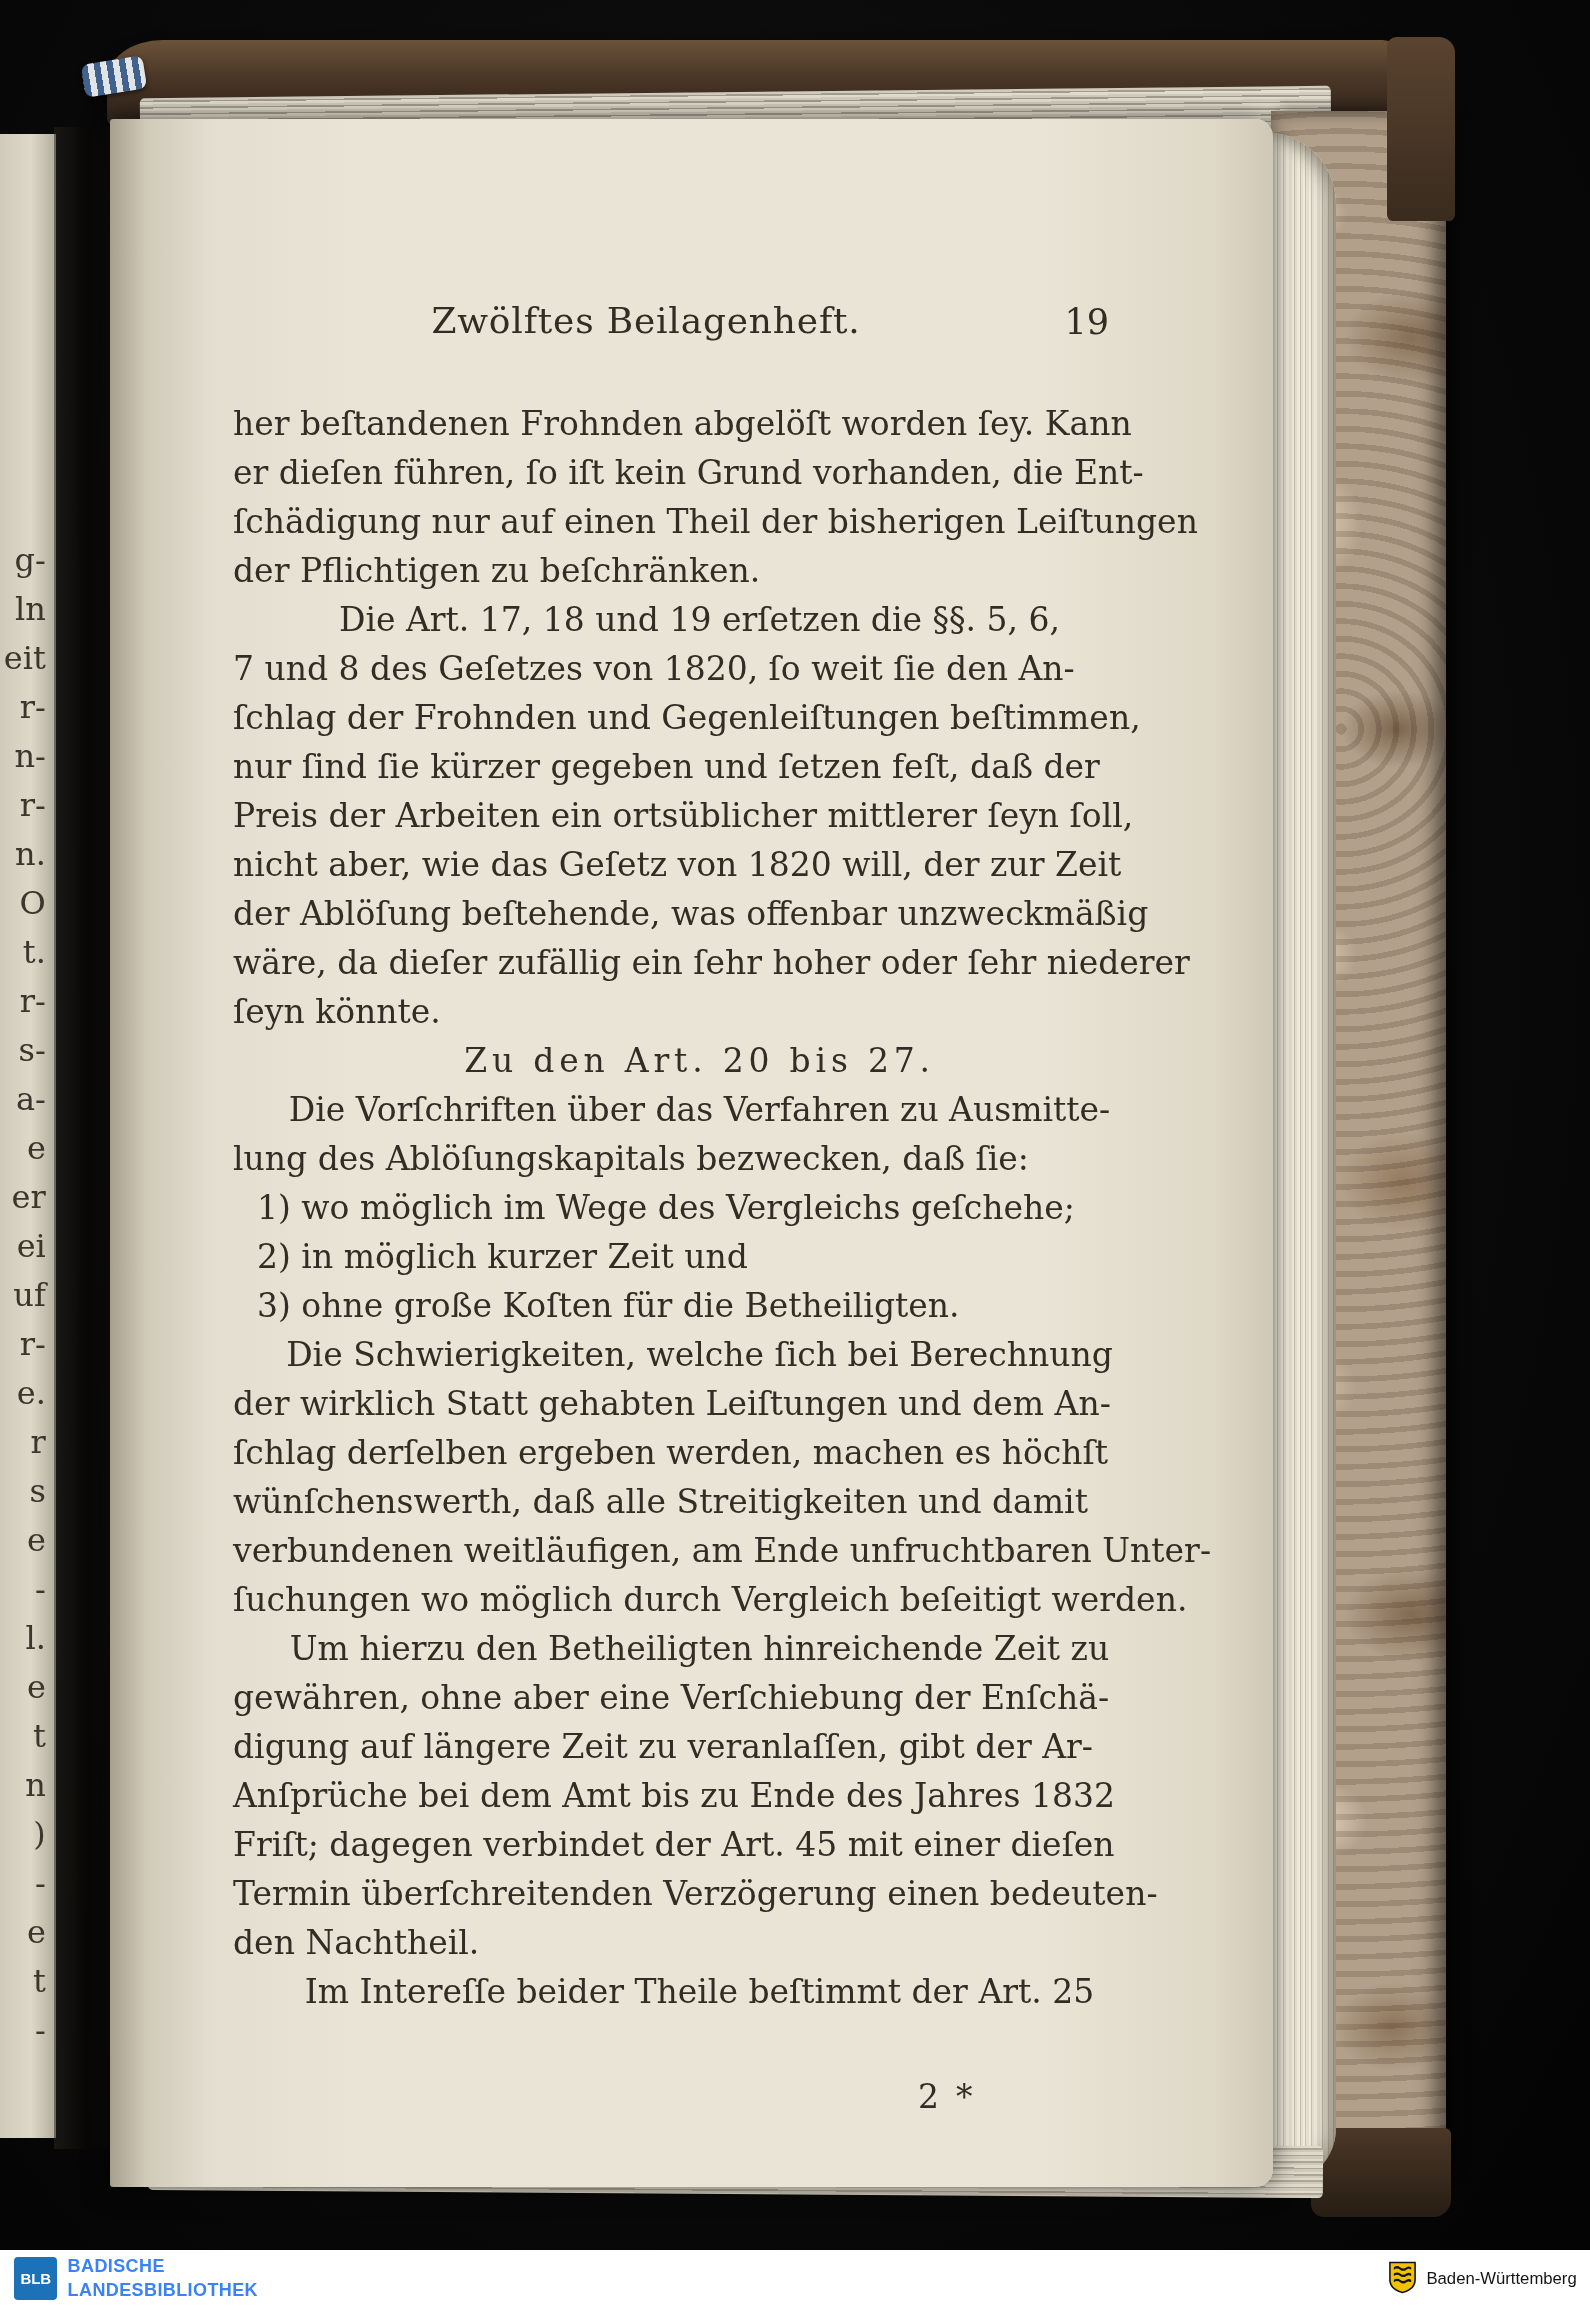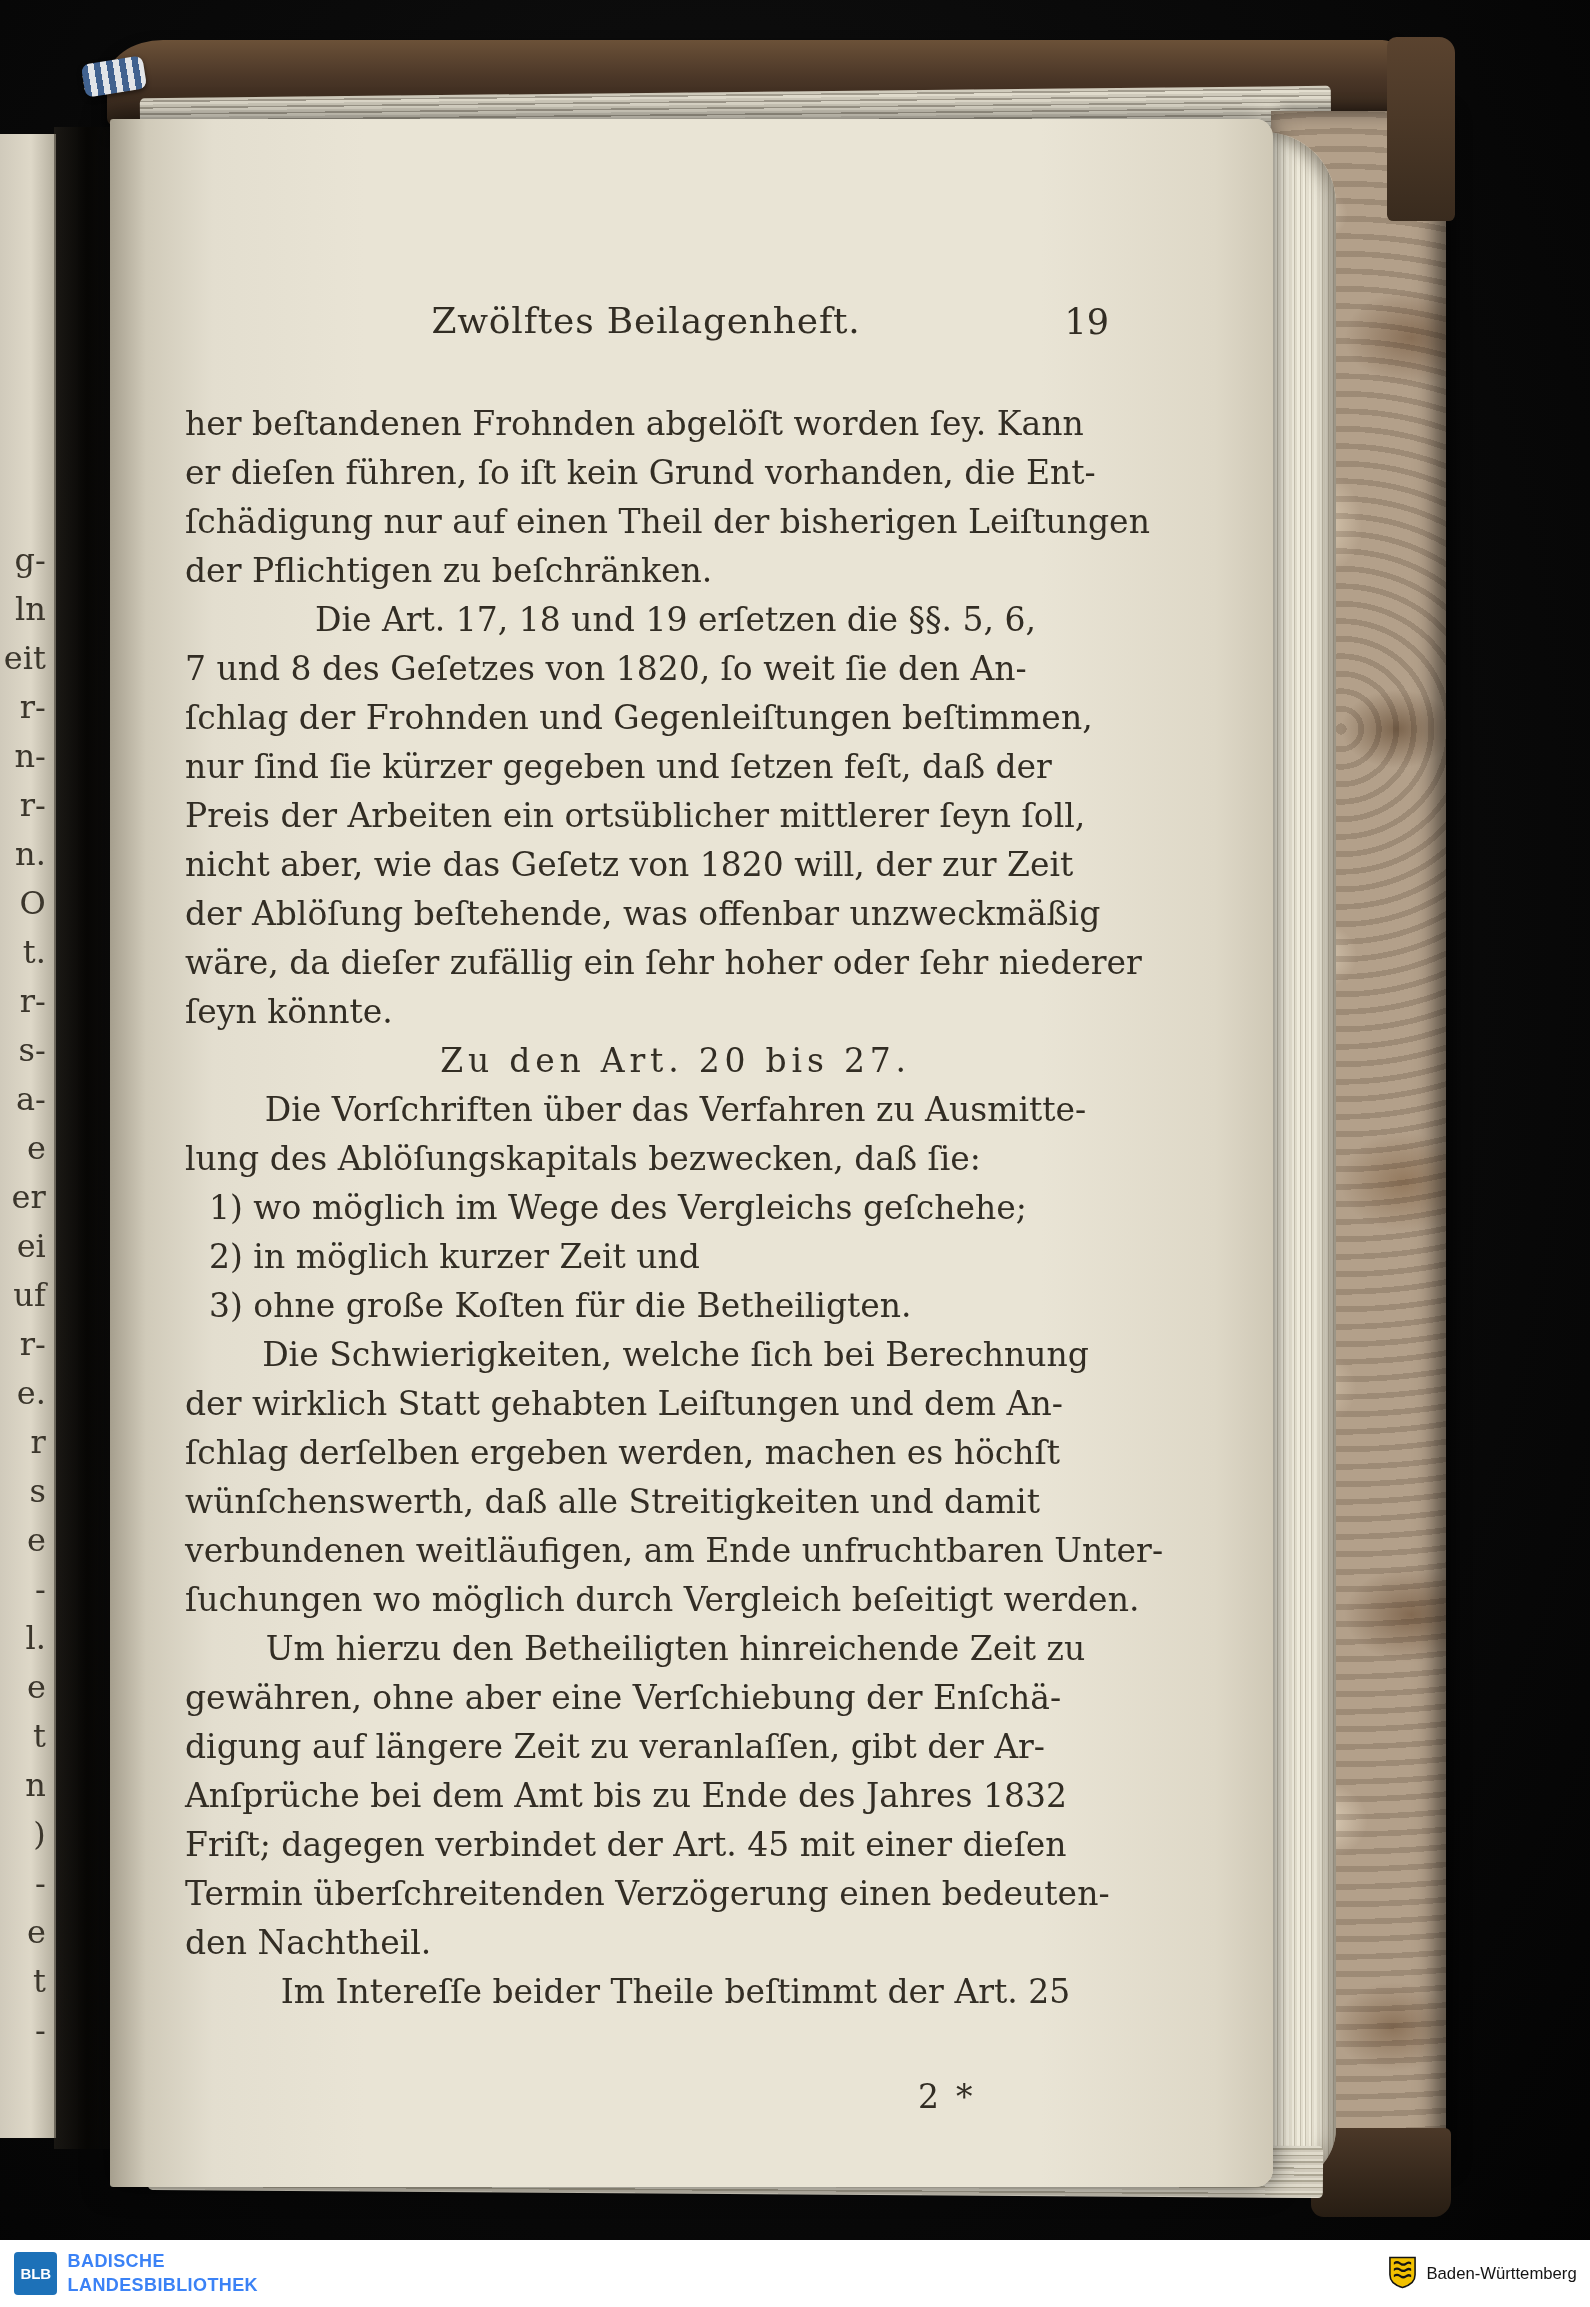--- a/index.html
+++ b/index.html
@@ -104,30 +104,30 @@
     color:#322d24;
   }
   .page-header { position:absolute; left:73px; width:926px; top:181px; height:49px; }
   .page-title  { text-align:center; font-size:36px; letter-spacing:0.8px; }
   .page-number { position:absolute; right:0; top:1.6px; font-size:35px; }
 
   .page-body {
     position:absolute; left:75px; top:280px; width:940px;
     font-size:33px; line-height:49px;
   }
-  .line   { white-space:nowrap; }
+  .line   { white-space:nowrap;margin-left:48px; }
   .indent { text-indent:41px;text-align:center; }
   .spaced { letter-spacing:4.8px; }
   .list   { text-indent:24px; }
 
   .signature { position:absolute; left:808px; top:1958px; font-size:33px; letter-spacing:3.2px; }
 
   
   .footer-bar {
-    position:absolute; left:0; bottom:0; width:1591px; height:67px;
+    position:absolute; left:0; bottom:0; width:1591px; height:57px;
     background:#ffffff; z-index:10;
     display:flex; align-items:center; justify-content:space-between;
     padding:0 14.3px;
     font-family:"Liberation Sans", sans-serif;
   }
   .blb-logo { display:flex; align-items:center; gap:10.3px; cursor:pointer; }
   .blb-square {
     width:43px; height:43px; border-radius:4px;
     background:var(--logo-blue, #1d71b8); color:#fff;
     font-weight:bold; font-size:15px;

